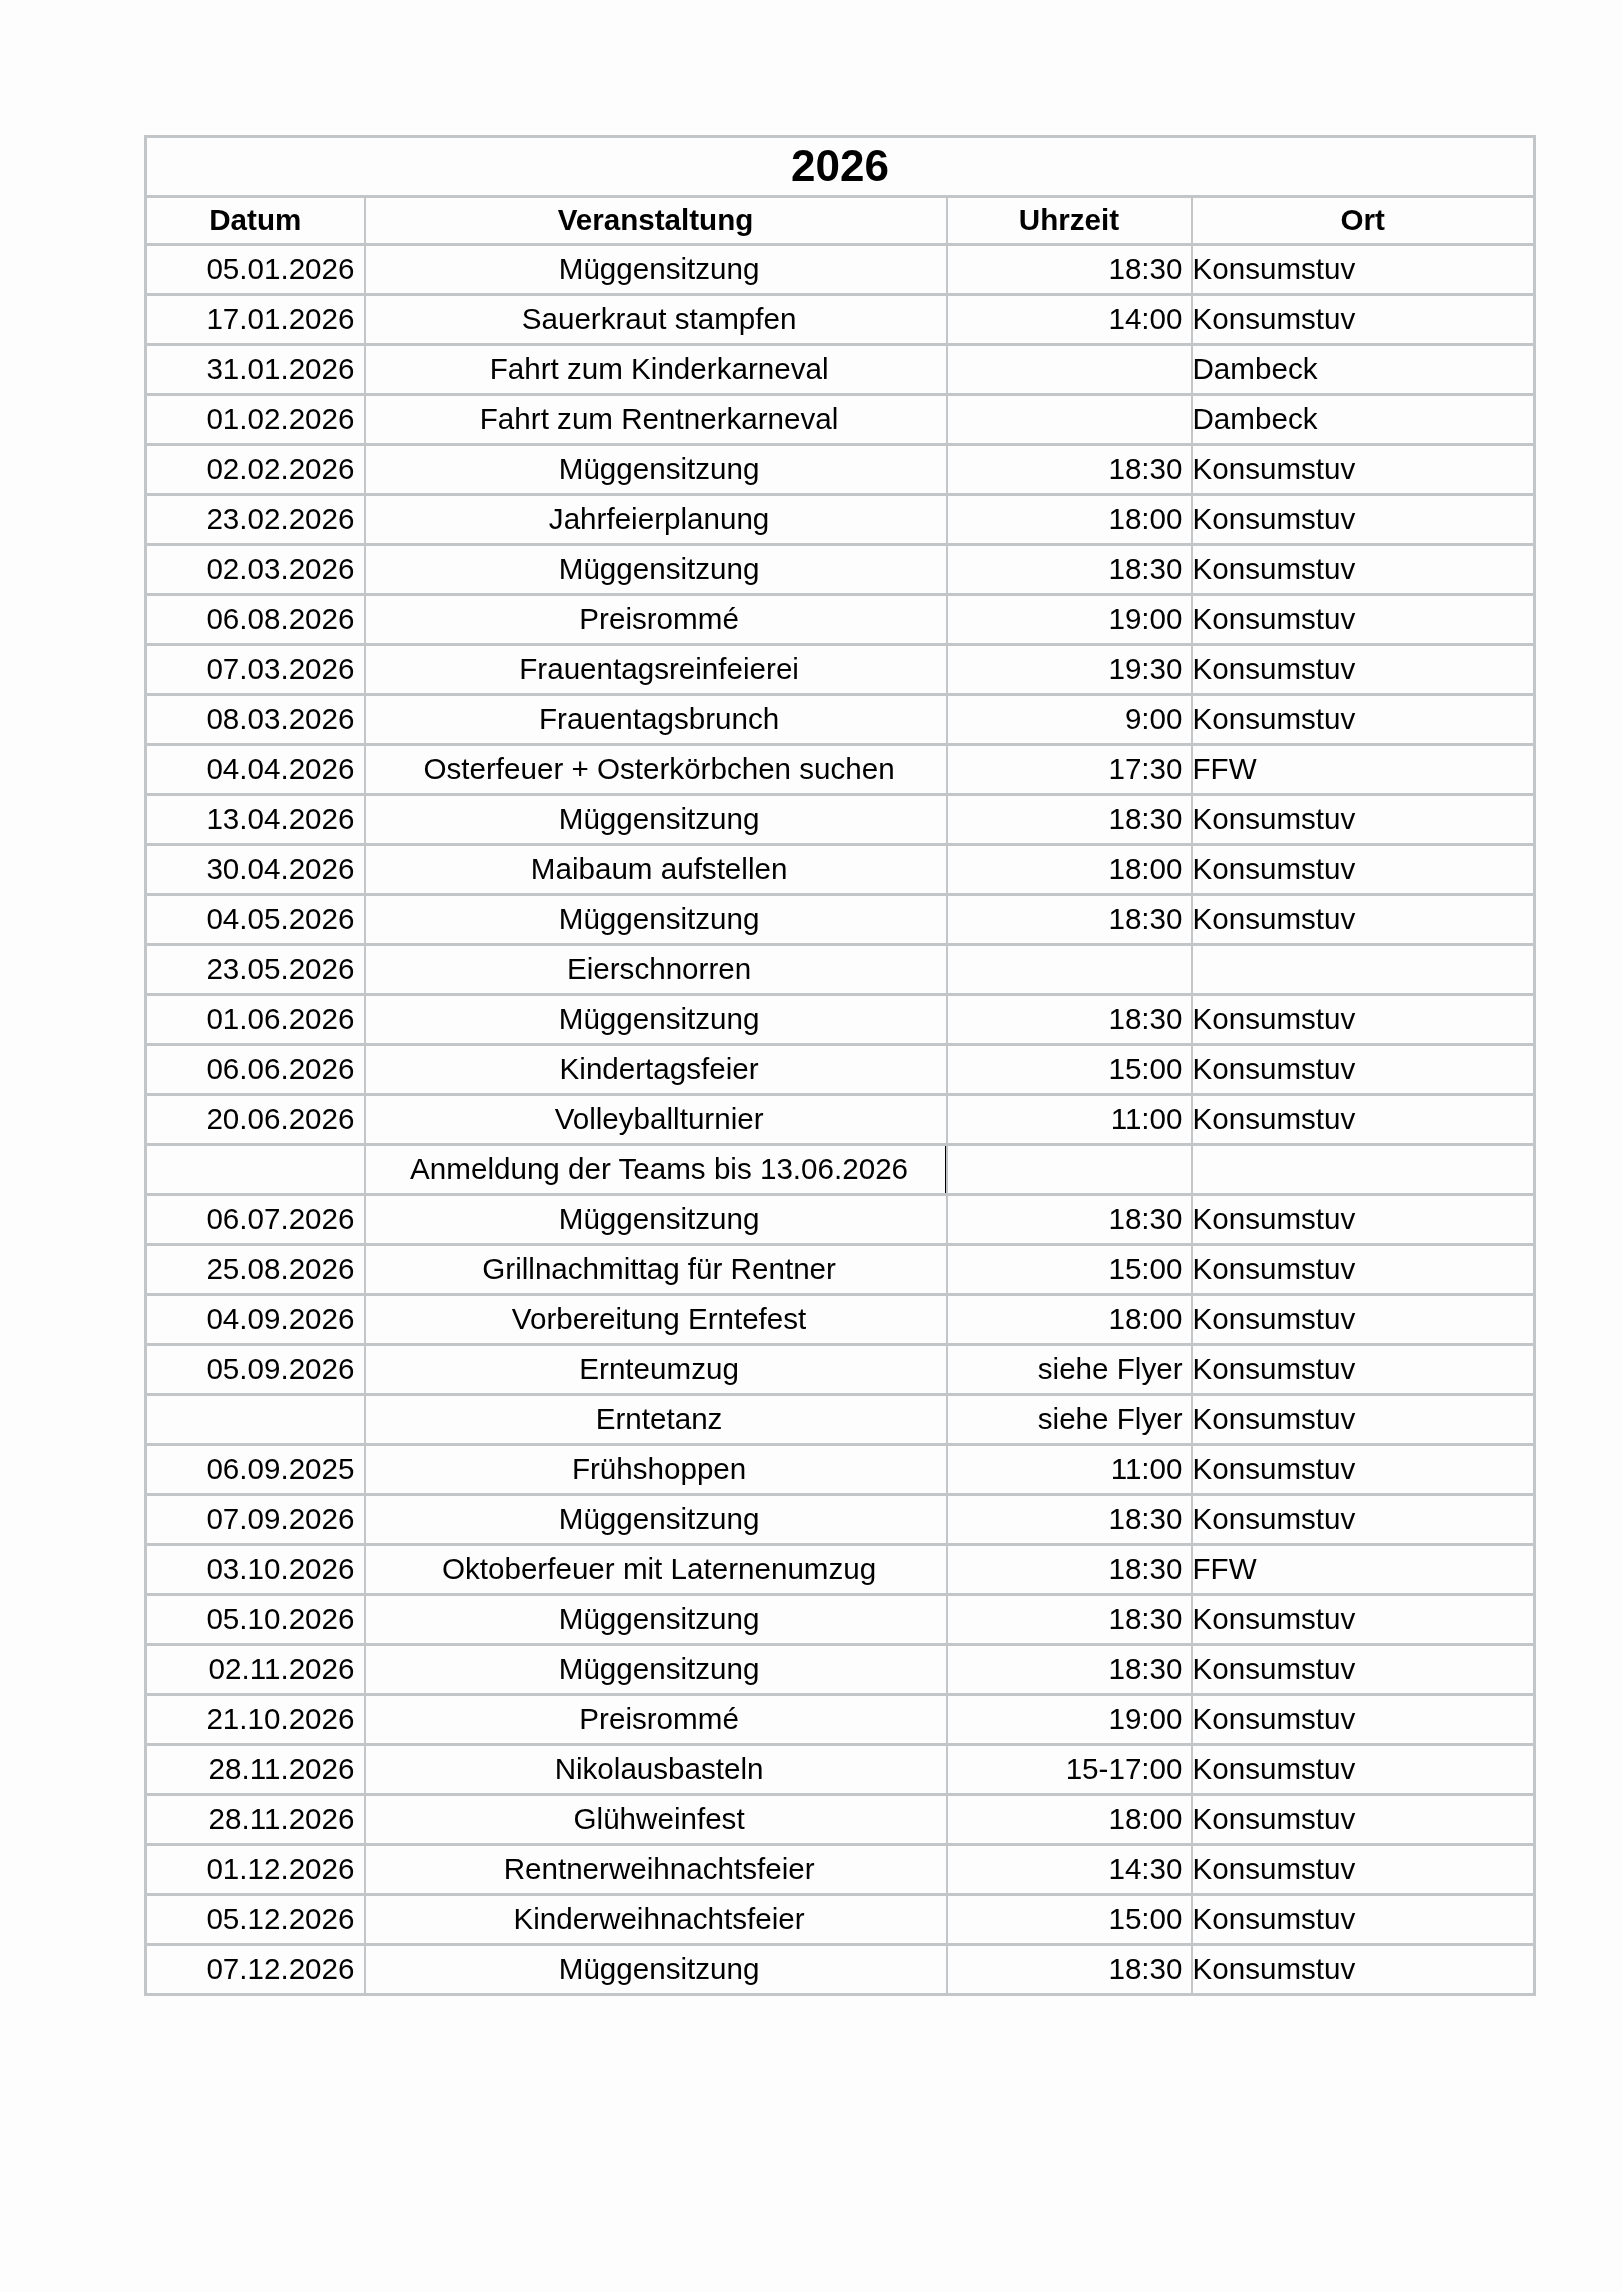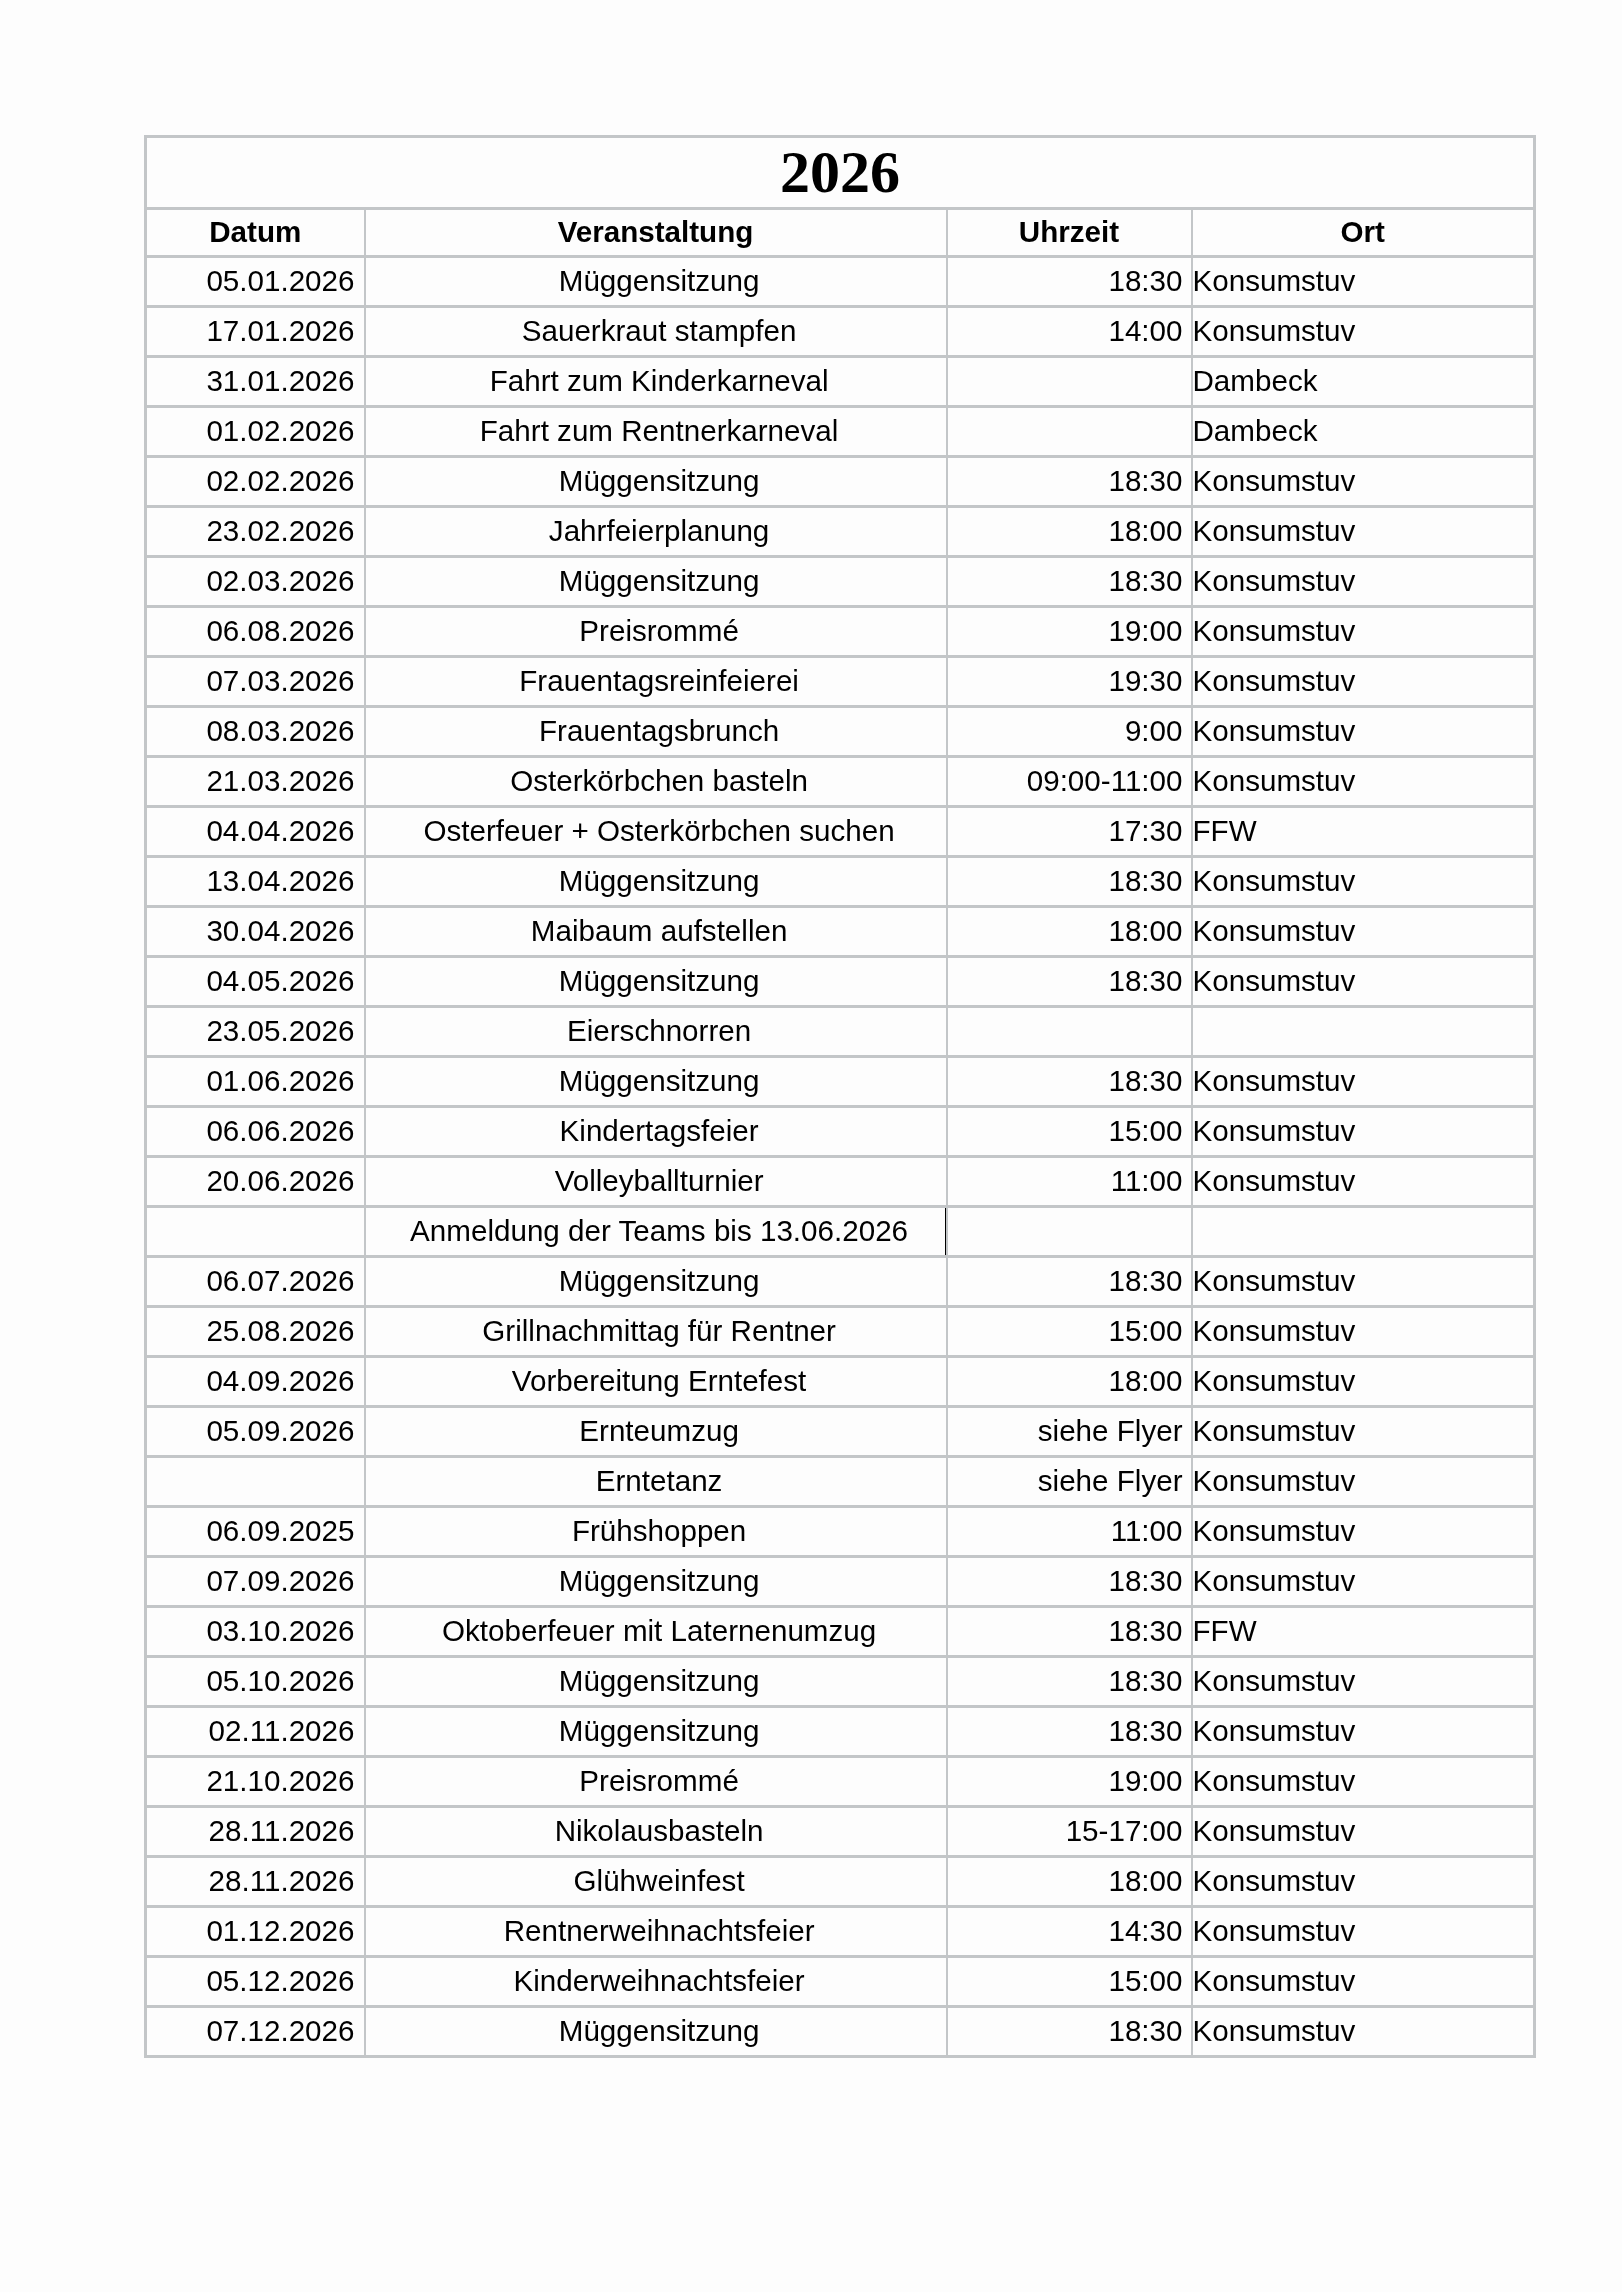--- a/index.html
+++ b/index.html
@@ -43,22 +43,21 @@
     vertical-align: middle;
     font-size: 29.6px;
     line-height: 1.15;
     overflow: hidden;
     white-space: nowrap;
   }
   tr.title-row td {
     height: 60px;
     text-align: center;
     font-weight: bold;
-    font-size: 60px;
-    font-family: Liberation Serif, serif;
+    font-size: 44px;
   }
   tr.header-row th {
     height: 48px;
     text-align: center;
     font-weight: bold;
   }
   tbody tr { height: 50px; }
 
   td.cell-date { text-align: right; padding-right: 9px; }
   td.cell-event { text-align: center;  padding-left: 7.2px; position: relative; }
@@ -152,26 +151,20 @@
     <td class="cell-time">19:30</td>
     <td class="cell-loc">Konsumstuv</td>
   </tr>
         <tr>
     <td class="cell-date">08.03.2026</td>
     <td class="cell-event">Frauentagsbrunch</td>
     <td class="cell-time">9:00</td>
     <td class="cell-loc">Konsumstuv</td>
   </tr>
         <tr>
-    <td class="cell-date">21.03.2026</td>
-    <td class="cell-event">Osterkörbchen basteln</td>
-    <td class="cell-time">09:00-11:00</td>
-    <td class="cell-loc">Konsumstuv</td>
-  </tr>
-        <tr>
     <td class="cell-date">04.04.2026</td>
     <td class="cell-event">Osterfeuer + Osterkörbchen suchen</td>
     <td class="cell-time">17:30</td>
     <td class="cell-loc">FFW</td>
   </tr>
         <tr>
     <td class="cell-date">13.04.2026</td>
     <td class="cell-event">Müggensitzung</td>
     <td class="cell-time">18:30</td>
     <td class="cell-loc">Konsumstuv</td>

